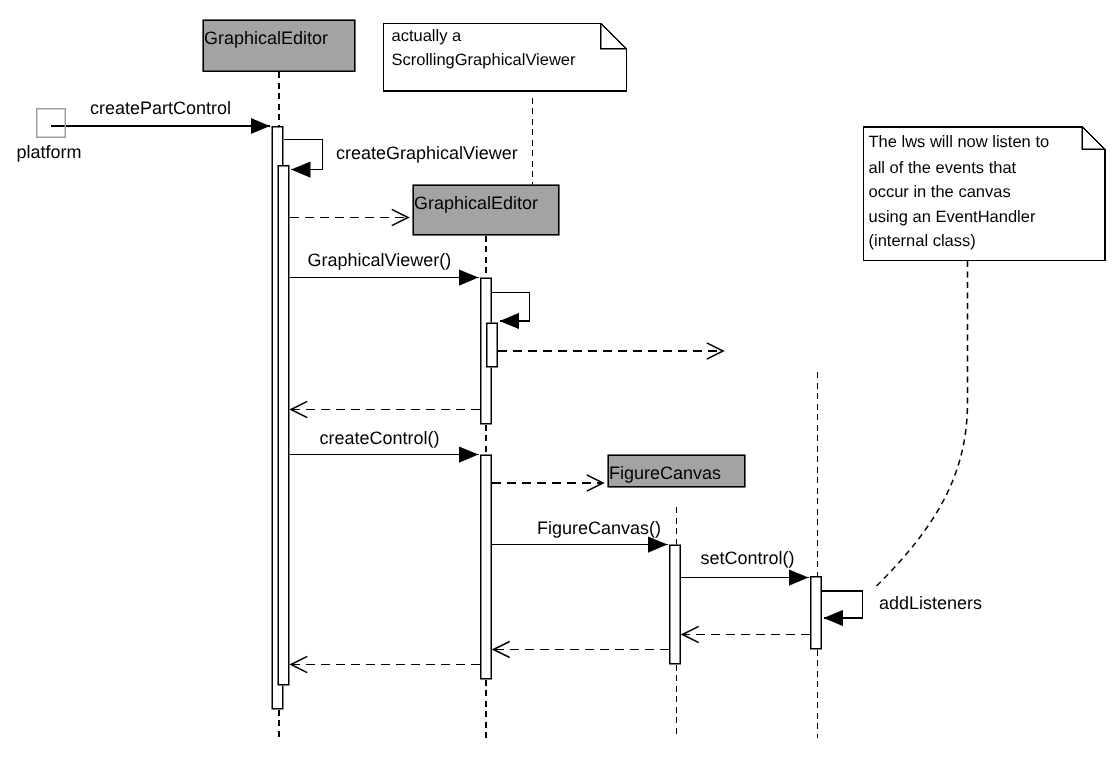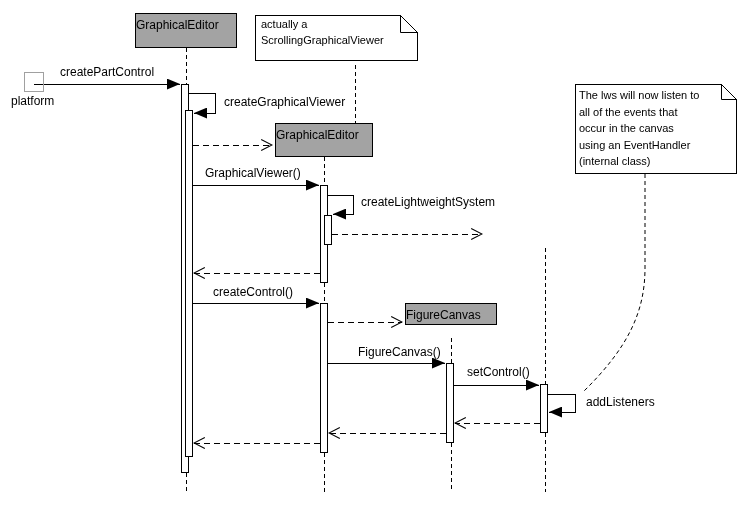--- a/index.html
+++ b/index.html
@@ -122,21 +122,20 @@
   <div class="activation" style="left:185px; top:110px; height:347px;"></div>
   <div class="activation" style="left:320px; top:185px; height:98px;"></div>
   <div class="activation" style="left:324px; top:215px; height:30px;"></div>
   <div class="activation" style="left:320px; top:303px; height:150px;"></div>
   <div class="activation" style="left:446px; top:363px; height:80px;"></div>
   <div class="activation" style="left:540px; top:384px; height:49px;"></div>
 
   <div class="msg-label" style="left:60px;  top:66px;">createPartControl</div>
   <div class="msg-label" style="left:224px; top:96px;">createGraphicalViewer</div>
   <div class="msg-label" style="left:205px; top:167px;">GraphicalViewer()</div>
-  <div class="msg-label" style="left:361px; top:196px;">createLightweightSystem</div>
   <div class="msg-label" style="left:213px; top:286px;">createControl()</div>
   <div class="msg-label" style="left:342px; top:346px;margin-left:16px;">FigureCanvas()</div>
   <div class="msg-label" style="left:467px; top:366px;">setControl()</div>
   <div class="msg-label" style="left:586px; top:396px;">addListeners</div>
 
   <div class="note-text" style="left:261px; top:16px; width:152px; line-height:16px;">actually a
 ScrollingGraphicalViewer</div>
   <div class="note-text" style="left:579px; top:87px; width:152px; line-height:16.5px;">The lws will now listen to
 all of the events that
 occur in the canvas

